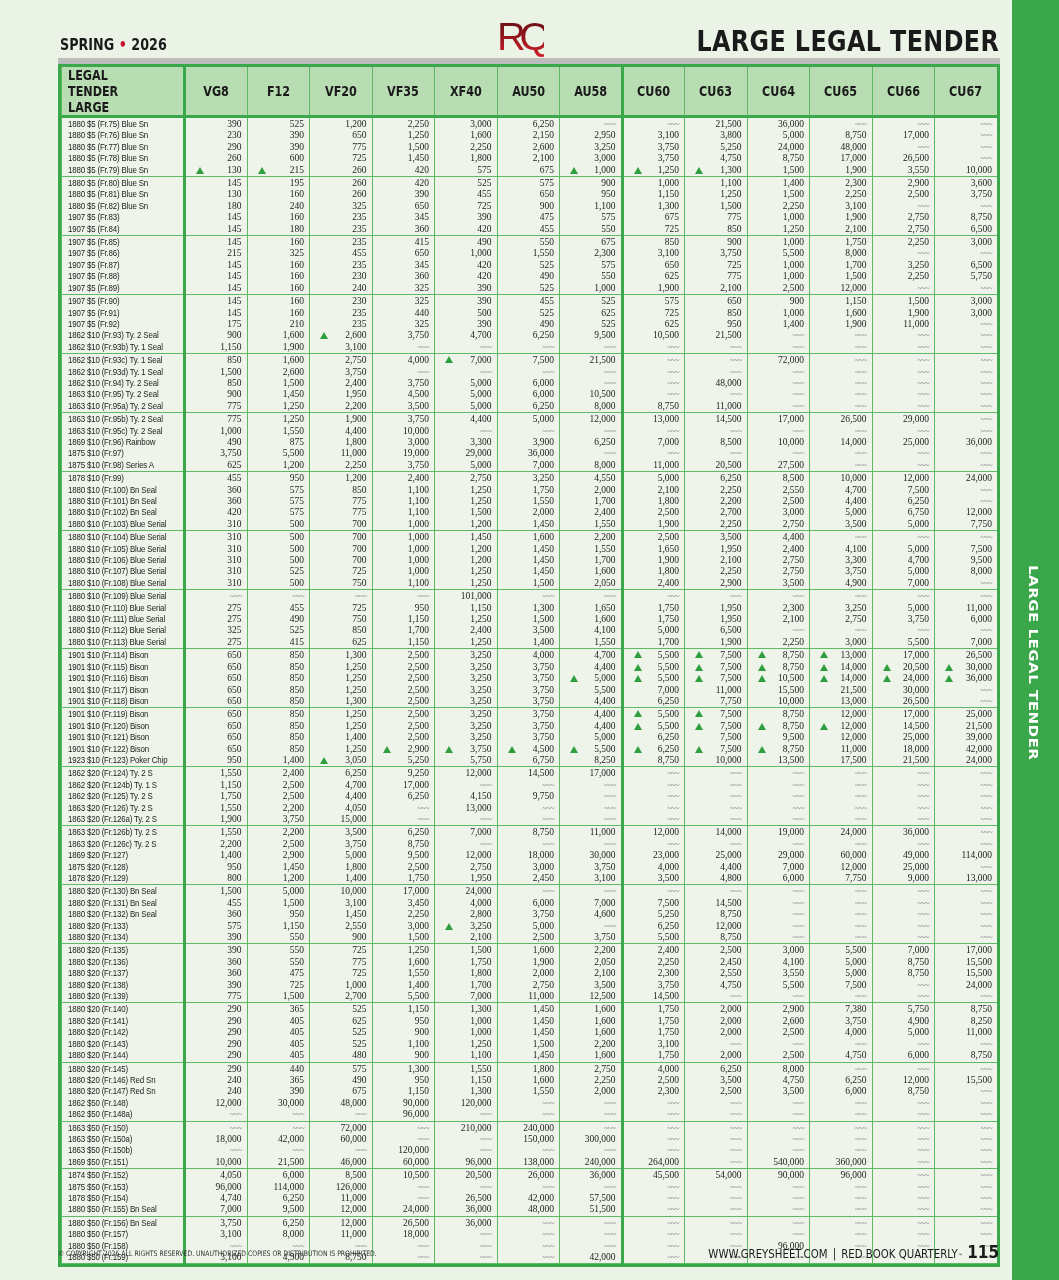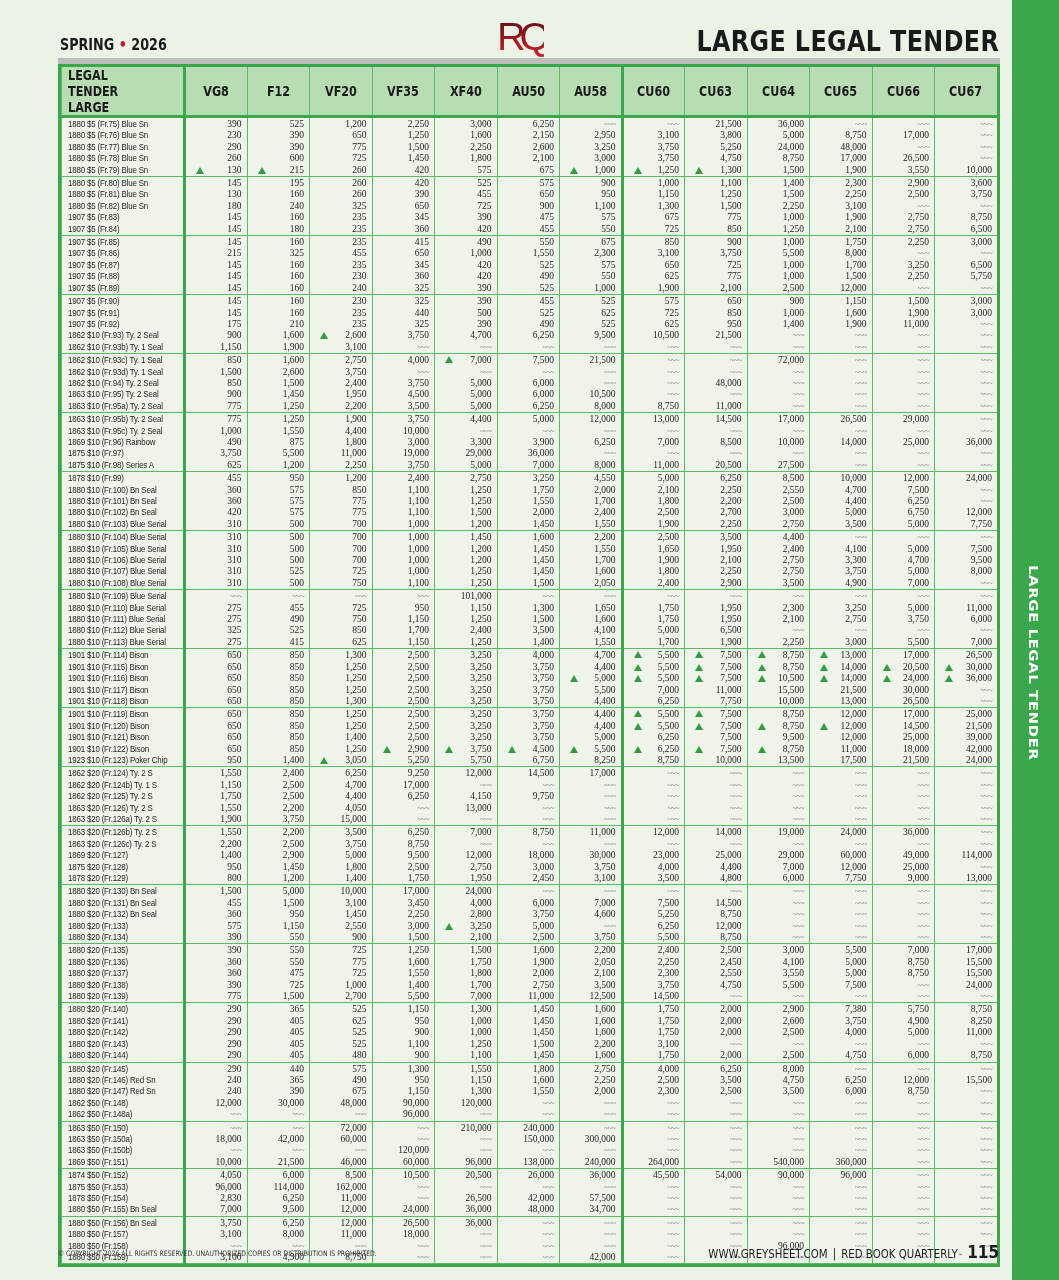--- a/index.html
+++ b/index.html
@@ -1591,35 +1591,35 @@
           <td><span>54,000</span></td>
           <td><span>90,000</span></td>
           <td><span>96,000</span></td>
           <td><span class="na">~~~</span></td>
           <td><span class="na">~~~</span></td>
         </tr>
         <tr class="">
           <td class="name sep-right"><span class="nm">1875 $50 (Fr.153)</span></td>
           <td><span>96,000</span></td>
           <td><span>114,000</span></td>
-          <td><span>162,000</span></td>
+          <td><span>126,000</span></td>
           <td><span class="na">~~~</span></td>
           <td><span class="na">~~~</span></td>
           <td><span class="na">~~~</span></td>
           <td class="sep-right"><span class="na">~~~</span></td>
           <td><span class="na">~~~</span></td>
           <td><span class="na">~~~</span></td>
           <td><span class="na">~~~</span></td>
           <td><span class="na">~~~</span></td>
           <td><span class="na">~~~</span></td>
           <td><span class="na">~~~</span></td>
         </tr>
         <tr class="">
           <td class="name sep-right"><span class="nm">1878 $50 (Fr.154)</span></td>
-          <td><span>2,830</span></td>
+          <td><span>4,740</span></td>
           <td><span>6,250</span></td>
           <td><span>11,000</span></td>
           <td><span class="na">~~~</span></td>
           <td><span>26,500</span></td>
           <td><span>42,000</span></td>
           <td class="sep-right"><span>57,500</span></td>
           <td><span class="na">~~~</span></td>
           <td><span class="na">~~~</span></td>
           <td><span class="na">~~~</span></td>
           <td><span class="na">~~~</span></td>
@@ -1627,21 +1627,21 @@
           <td><span class="na">~~~</span></td>
         </tr>
         <tr class="grp-end">
           <td class="name sep-right"><span class="nm">1880 $50 (Fr.155) Bn Seal</span></td>
           <td><span>7,000</span></td>
           <td><span>9,500</span></td>
           <td><span>12,000</span></td>
           <td><span>24,000</span></td>
           <td><span>36,000</span></td>
           <td><span>48,000</span></td>
-          <td class="sep-right"><span>34,700</span></td>
+          <td class="sep-right"><span>51,500</span></td>
           <td><span class="na">~~~</span></td>
           <td><span class="na">~~~</span></td>
           <td><span class="na">~~~</span></td>
           <td><span class="na">~~~</span></td>
           <td><span class="na">~~~</span></td>
           <td><span class="na">~~~</span></td>
         </tr>
         <tr class="grp-start">
           <td class="name sep-right"><span class="nm">1880 $50 (Fr.156) Bn Seal</span></td>
           <td><span>3,750</span></td>

